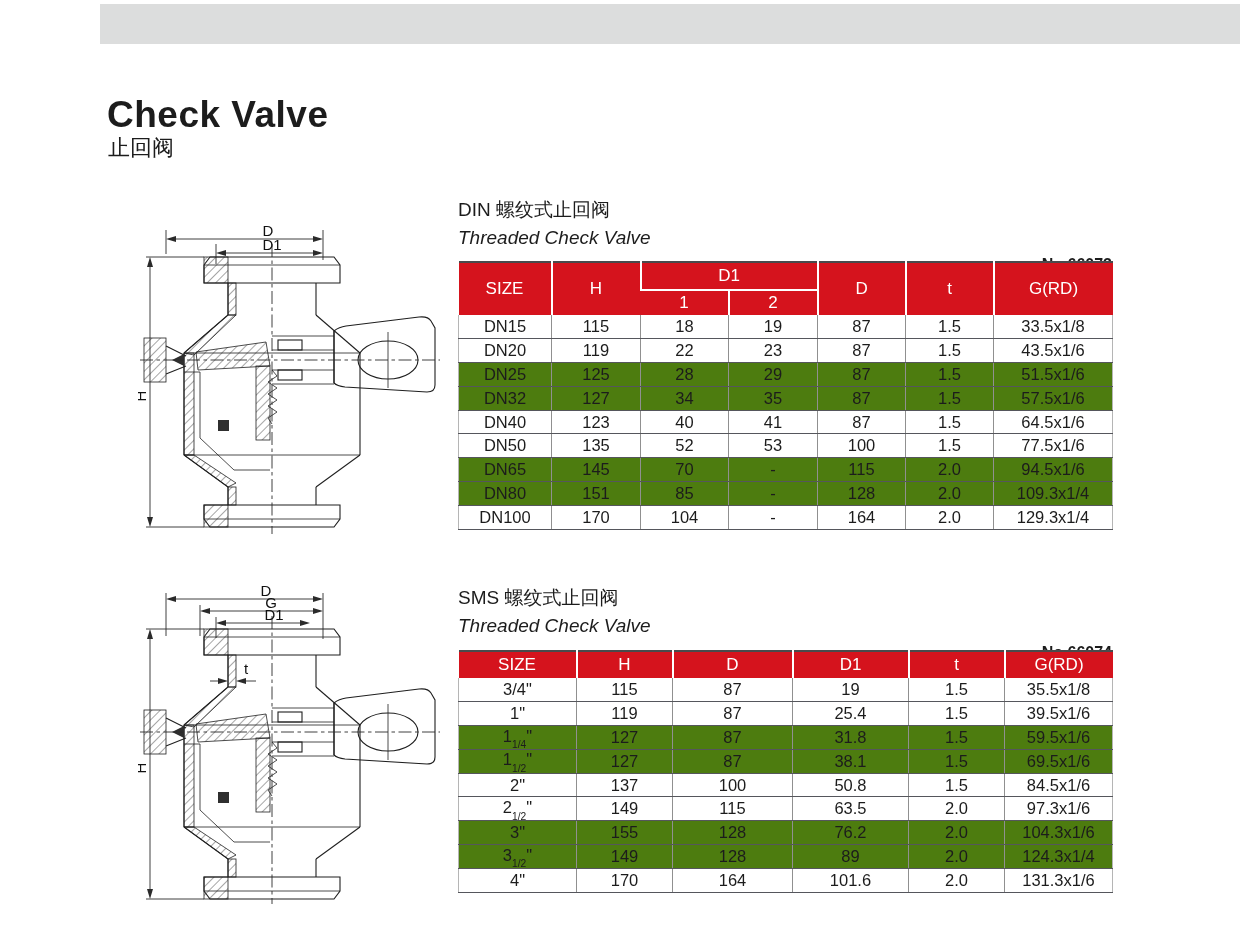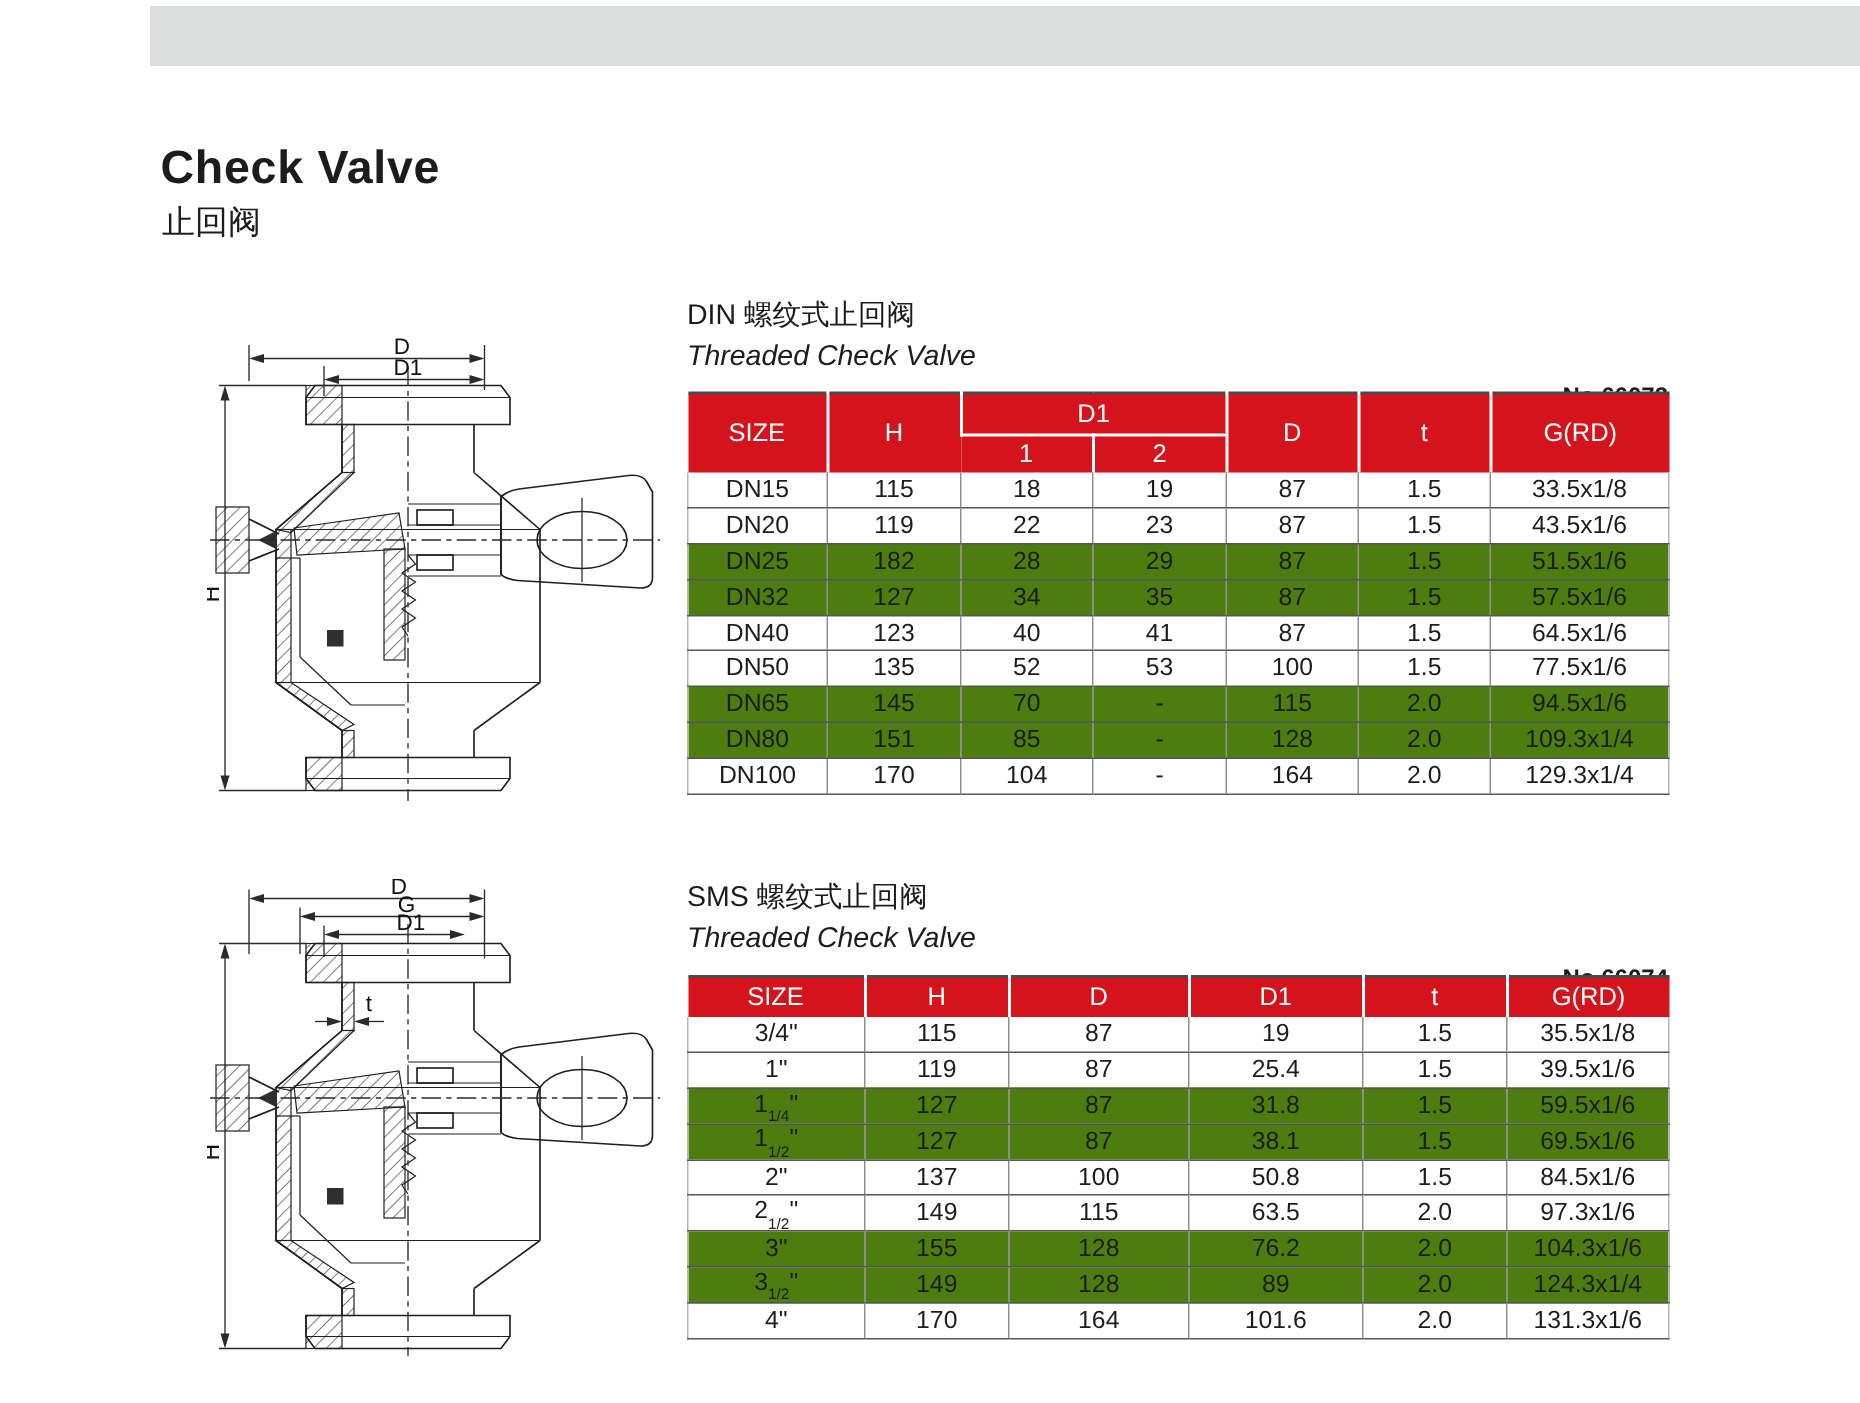--- a/index.html
+++ b/index.html
@@ -2,21 +2,21 @@
 <html><head>
 <meta charset="utf-8">
 <style>
   html,body{margin:0;padding:0;}
   body{
     width:1240px;height:935px;position:relative;background:#ffffff;
     font-family:"Liberation Sans","DejaVu Sans",sans-serif;color:#1c1c1c;
     overflow:hidden;
   }
   .topbar{position:absolute;left:100px;top:4px;width:1140px;height:40px;background:#dcdddd;}
-  .page-title{position:absolute;left:107px;top:94px;font-size:31px;font-weight:bold;letter-spacing:0.5px;}
+  .page-title{position:absolute;left:107px;top:94px;font-size:37px;font-weight:bold;letter-spacing:0.5px;}
   .page-subtitle{position:absolute;left:108px;top:133px;font-size:22px;}
   .sec-head-cn{position:absolute;left:458px;font-size:19px;}
   .sec-head-en{position:absolute;left:458px;font-size:19px;font-style:italic;}
   .sec-no{position:absolute;right:128px;font-size:16px;font-weight:bold;margin-top:32px;}
   table.spec{position:absolute;left:458px;border-collapse:collapse;table-layout:fixed;width:654px;
     font-size:16.5px;text-align:center;}
   table.spec th{
     background:#d5131d;color:#ffffff;font-weight:normal;font-size:17px;
     border-left:2px solid #ffffff;padding:0;height:26px;
   }
@@ -93,21 +93,21 @@
         <td>DN20</td>
         <td>119</td>
         <td>22</td>
         <td>23</td>
         <td>87</td>
         <td>1.5</td>
         <td>43.5x1/6</td>
       </tr>
       <tr class="shaded">
         <td>DN25</td>
-        <td>182</td>
+        <td>125</td>
         <td>28</td>
         <td>29</td>
         <td>87</td>
         <td>1.5</td>
         <td>51.5x1/6</td>
       </tr>
       <tr class="shaded">
         <td>DN32</td>
         <td>127</td>
         <td>34</td>

